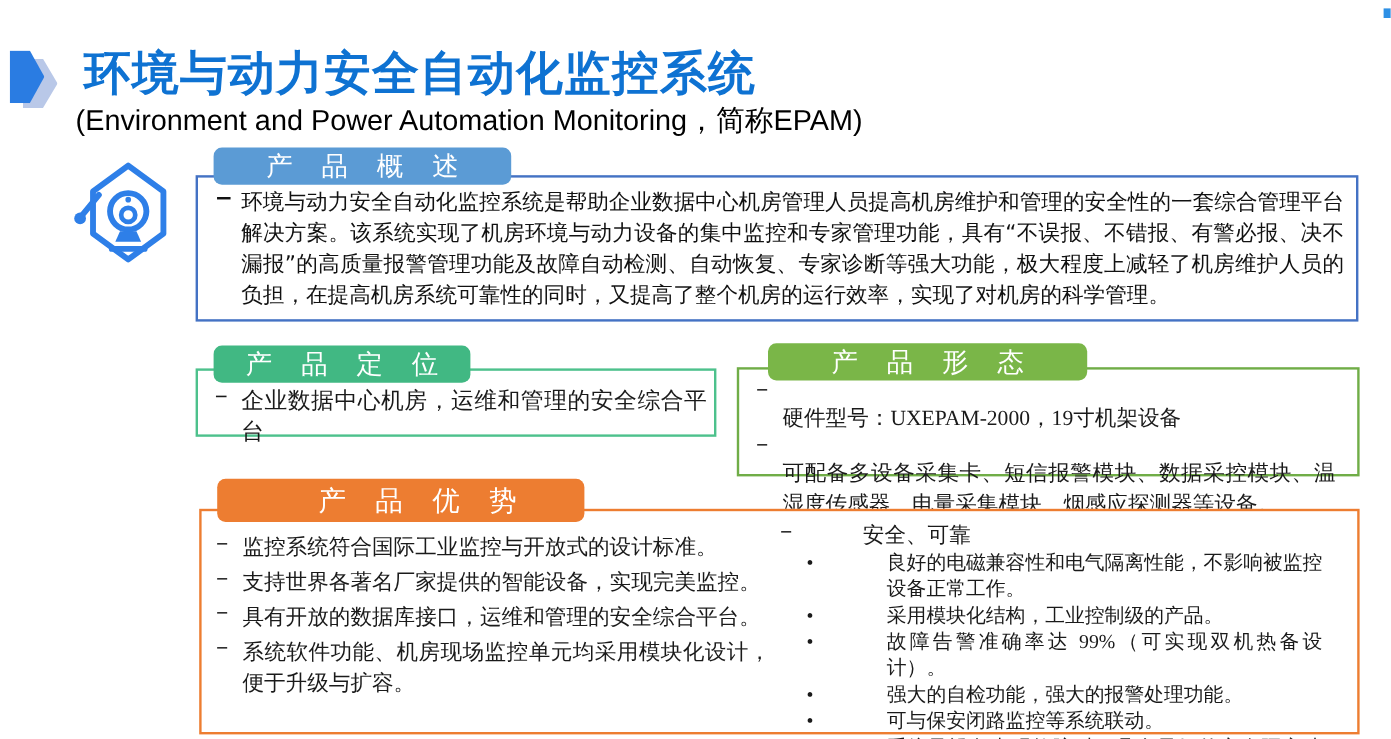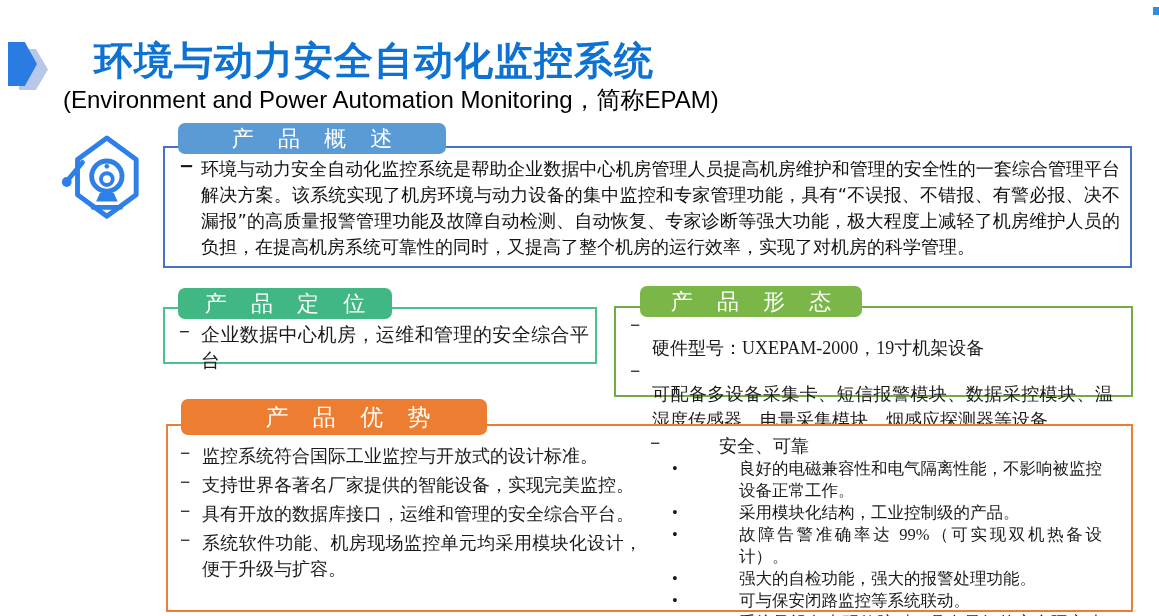--- a/index.html
+++ b/index.html
@@ -13,21 +13,21 @@
   .title-bullet .shadow{
     position:absolute;left:11px;top:7px;width:29px;height:41px;background:#b9c8e8;
     clip-path:polygon(0 0,58% 0,100% 50%,58% 100%,0 100%);
   }
   .title-bullet .main{
     position:absolute;left:0;top:0;width:29px;height:44px;background:#2a7ce2;
     clip-path:polygon(0 0,58% 0,100% 50%,58% 100%,0 100%);
   }
   .page-title{
     position:absolute;left:70px;top:34px;font-size:39px;font-weight:bold;
-    color:#0e72d2;letter-spacing:1px;white-space:nowrap;margin-left:24px;
+    color:#0e72d2;letter-spacing:1px;white-space:nowrap;
   }
   .page-subtitle{
     position:absolute;left:63px;top:84px;font-size:24px;color:#000;
     white-space:nowrap;letter-spacing:0px;
   }
   .corner-sliver{position:absolute;right:0;top:7px;width:6px;height:8px;background:#2e90e5;}
 
   
   .box{position:absolute;background:#fff;box-sizing:border-box;z-index:1;}
   .pill{
@@ -36,38 +36,38 @@
     letter-spacing:9px;white-space:nowrap;text-indent:9px;
   }
   .item{display:flex;align-items:flex-start;}
   .marker{flex:0 0 22px;text-align:left;transform:translateY(-3px);font-weight:600;}
   .dotmark{flex:0 0 20px;transform:none;font-weight:400;}
   .txt{flex:1;text-align:justify;}
 
   
   .hex-icon{position:absolute;left:56px;top:130px;width:88px;height:104px;}
   #overview-box{left:163px;top:146px;width:969px;height:122px;border:2px solid #4472c4;}
-  #overview-pill{left:178px;top:123px;width:268px;height:31px;background:#5b9bd5;}
+  #overview-pill{left:178px;top:123px;width:248px;height:31px;background:#5b9bd5;}
   #overview-content{
     position:absolute;left:14px;right:10px;top:8px;
     font-family:"DejaVu Sans","Liberation Sans",sans-serif;
     font-size:18px;line-height:26px;color:#111;
   }
 
   
   #positioning-box{left:163px;top:307px;width:434px;height:57px;border:2px solid #4dc18c;}
   #positioning-pill{left:178px;top:288px;width:214px;height:31px;background:#41b883;}
   #positioning-content{
     position:absolute;left:14px;right:6px;top:13px;
     font-family:"Liberation Serif","DejaVu Serif",serif;font-size:19px;line-height:26px;
   }
 
   
   #form-box{left:614px;top:306px;width:519px;height:91px;border:2px solid #70ad47;}
-  #form-pill{left:640px;top:286px;width:222px;height:31px;background:#7ab648;}
+  #form-pill{left:640px;top:286px;width:266px;height:31px;background:#7ab648;}
   #form-content{
     position:absolute;left:14px;top:7px;width:483px;
     font-family:"Liberation Serif","DejaVu Serif",serif;font-size:18px;line-height:26px;
   }
   #form-content .txt{max-width:461px;margin-top:20px;}
 
   
   #advantage-box{left:166px;top:424px;width:967px;height:188px;border:2px solid #ed7d31;}
   #advantage-pill{left:181px;top:399px;width:278px;height:36px;background:#ed7d31;font-size:23px;padding-left:28px;}
   #adv-left{

